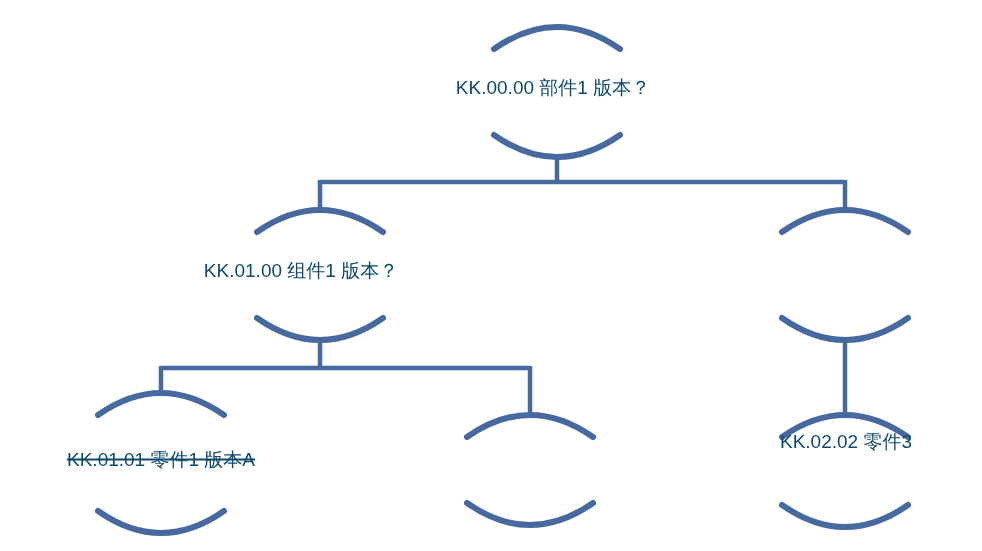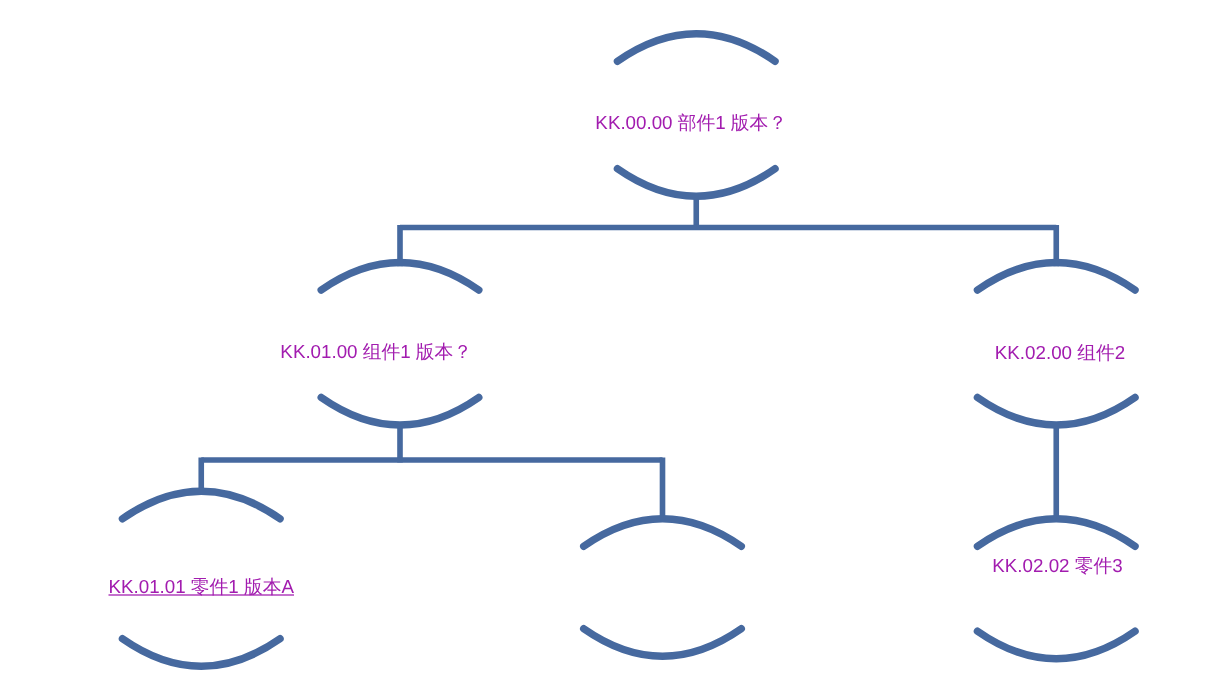--- a/index.html
+++ b/index.html
@@ -22,28 +22,26 @@
     width: 982px;
     height: 551px;
   }
   .diagram-svg path, .diagram-svg line {
     fill: none;
   }
   .node-label {
     position: absolute;
     transform: translate(-50%, -50%);
     white-space: nowrap;
-    font-size: 15px;
-    color: #a21caf;
+    font-size: 19px;
+    color: #0c4a6e;
     text-align: center;
-    margin-top: 11px;
   }
   .node-label .line {
     white-space: nowrap;
-    text-decoration: underline;
   }
   .strike {
     text-decoration: line-through;
     text-decoration-thickness: 2px;
   }
   #lbl-root   { left: 553px; top: 88px;  }
   #lbl-comp1  { left: 301px; top: 271px; }
   #lbl-comp2  { left: 848px; top: 272px; }
   #lbl-part1  { left: 161px; top: 459px; line-height: 47px; }
   #lbl-part2  { left: 529px; top: 461px; }
@@ -86,21 +84,20 @@
 
       <path d="M 782 437 Q 845 393 908 437"></path>
       <path d="M 782 505 Q 845 549 908 505"></path>
     </g>
   </svg>
 
   <div class="node-label" id="lbl-root">KK.00.00 部件1 版本？</div>
 
   <div class="node-label" id="lbl-comp1">KK.01.00 组件1 版本？</div>
 
-  <div class="node-label" id="lbl-comp2">KK.02.00 组件2</div>
 
   <div class="node-label" id="lbl-part1">
     <div class="line strike">KK.01.01 零件1 版本A</div>
   </div>
 
 
   <div class="node-label" id="lbl-part3">KK.02.02 零件3</div>
 
 </div>
 

